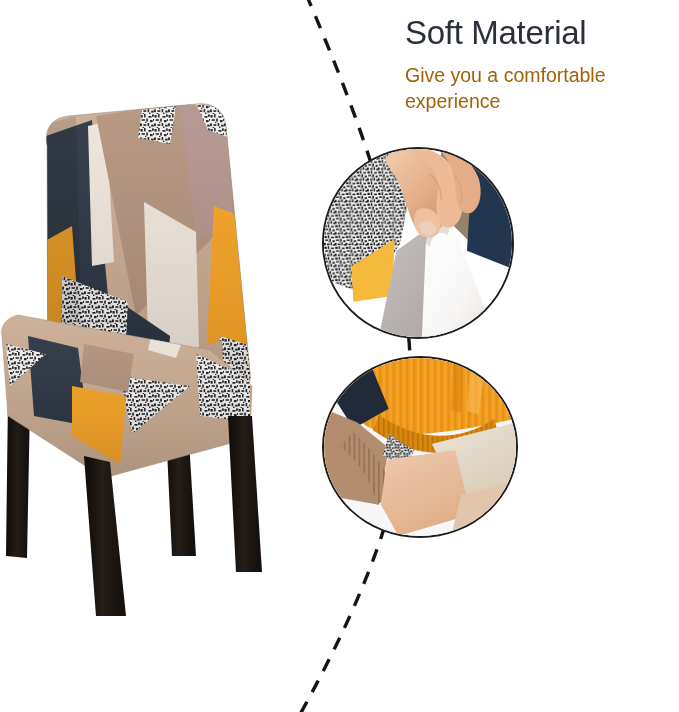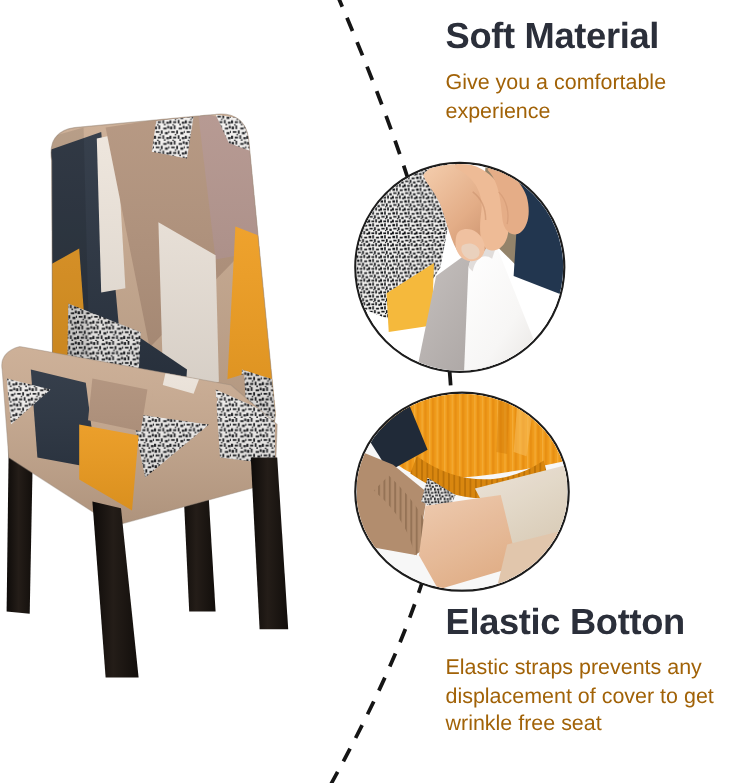--- a/index.html
+++ b/index.html
@@ -18,21 +18,21 @@
   }
 
   
   .feature-block { position: absolute; }
   #feature-top    { left: 405px; top: 16px;  width: 262px; }
   #feature-bottom { left: 405px; top: 548px; width: 262px; }
 
   .feature-title {
     font-family: "Liberation Sans", sans-serif;
     font-size: 33px;
-    font-weight: 700;
+    font-weight: 400;
     line-height: 1.05;
     color: #2b2f3a;
     letter-spacing: -0.3px;
     margin: 0 0 12px 0;
     white-space: nowrap;
   }
   .feature-desc {
     font-family: "Liberation Sans", sans-serif;
     font-size: 19.5px;
     font-weight: 400;
@@ -352,18 +352,14 @@
 
       <rect width="196" height="182" fill="#000" opacity="0.03"></rect>
     </svg>
   </div>
 
   <div id="feature-top" class="feature-block">
     <h2 class="feature-title">Soft Material</h2>
     <p class="feature-desc">Give you a comfortable experience</p>
   </div>
 
-  <div id="feature-bottom" class="feature-block">
-    <h2 class="feature-title">Elastic Botton</h2>
-    <p class="feature-desc">Elastic straps prevents any displacement of cover to get wrinkle free seat</p>
-  </div>
 
 </div>
 
 </body></html>

